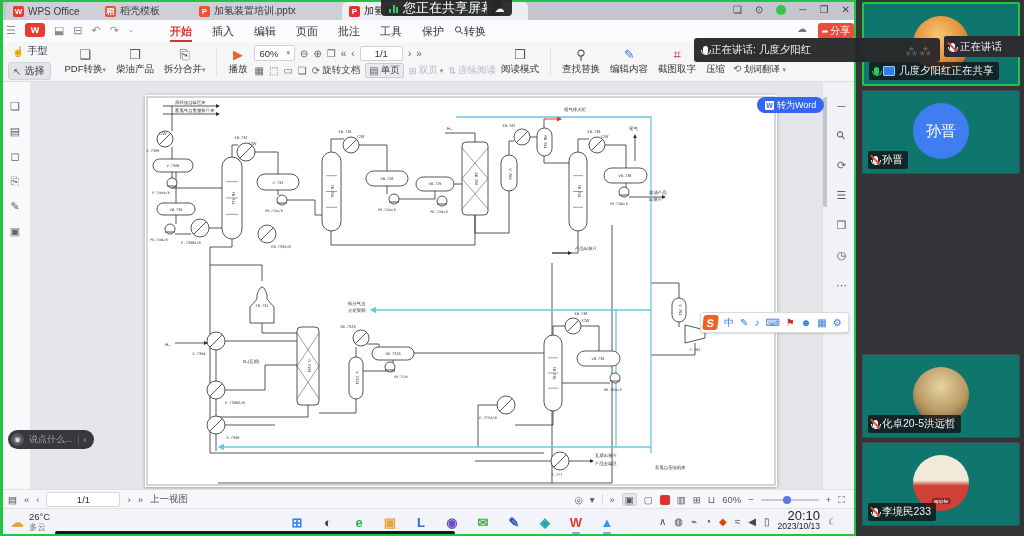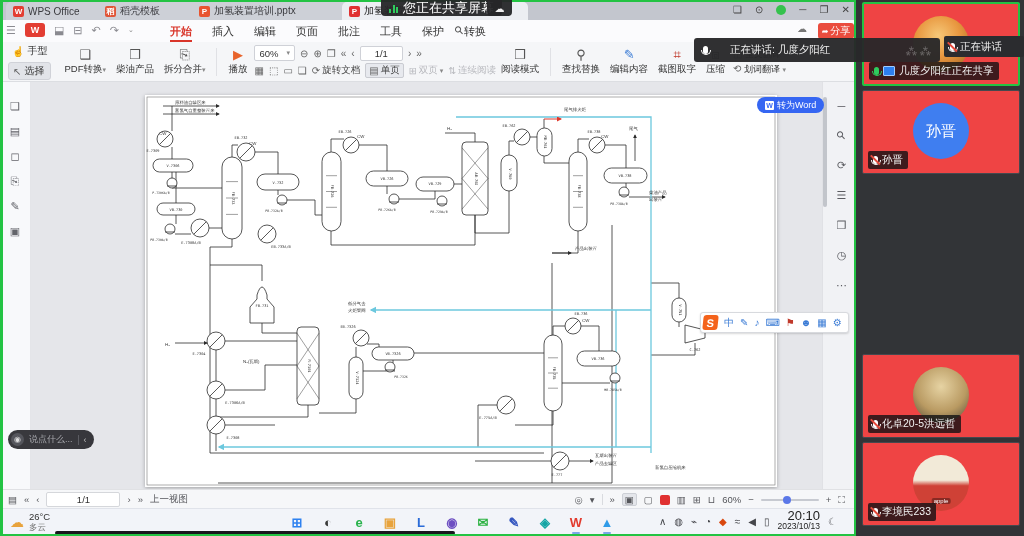--- a/index.html
+++ b/index.html
@@ -45,21 +45,21 @@
   .tworows{display:flex;flex-direction:column;gap:2px;margin-left:2px;}
   .trow{display:flex;align-items:center;gap:5px;font-size:9.5px;color:#444;}
   .zoombox{border:1px solid #cfd1d7;background:#fff;border-radius:2px;font-size:9.5px;padding:0 4px;height:14px;display:flex;align-items:center;gap:8px;color:#333;}
   .pagebox{border:1px solid #cfd1d7;background:#fff;border-radius:2px;font-size:9.5px;padding:0 14px;height:13px;display:flex;align-items:center;color:#333;}
   .ticon{color:#666;font-size:10px;}
   .opt{display:flex;align-items:center;gap:2px;}
   .opt.sel{border:1px solid #c9cbd1;background:#e7e9ee;border-radius:2px;padding:0 3px;}
   .opt.dis{color:#b7b8bd;}
   .minicol{display:flex;flex-direction:column;font-size:9px;color:#333;gap:2px;margin-left:3px;}
   
-  #mictoast{left:694px;top:38px;width:246px;height:22px;background:rgba(40,40,42,.96);border-radius:3px;display:flex;align-items:center;gap:22px;padding:12px 9px;box-sizing:border-box;color:#f0f0f0;font-size:10.5px;z-index:60;white-space:nowrap;}
+  #mictoast{left:694px;top:38px;width:246px;height:22px;background:rgba(40,40,42,.96);border-radius:3px;display:flex;align-items:center;gap:3px;padding:12px 9px;box-sizing:border-box;color:#f0f0f0;font-size:10.5px;z-index:60;white-space:nowrap;}
   .fade{opacity:.3;font-size:10px;}
   
   .mic{width:5px;height:8px;border-radius:2.5px;background:#fff;position:relative;display:inline-block;flex:0 0 auto;}
   .mic::after{content:"";position:absolute;left:-2.5px;top:4px;width:8px;height:4px;border:1px solid #fff;border-top:none;border-radius:0 0 5px 5px;}
   .mic.green{background:#2ecc5d;}.mic.green::after{border-color:#2ecc5d;}
   .mic.slash::before{content:"";position:absolute;left:-4px;top:3px;width:13px;height:1.6px;background:#e5493a;transform:rotate(45deg);z-index:2;}
   
   #sidebar{left:0;top:82px;width:30px;height:407px;background:#f8f9fb;border-right:1px solid #e4e5e9;z-index:1;}
   #side-icons{display:flex;flex-direction:column;align-items:center;gap:12px;padding-top:18px;}
   #side-icons span{font-size:11px;color:#63646a;}
@@ -100,21 +100,21 @@
   #apps{position:absolute;left:286px;top:2px;display:flex;gap:9px;}
   .tapp{width:22px;height:22px;display:flex;align-items:center;justify-content:center;font-size:13px;font-weight:bold;position:relative;border-radius:4px;}
   .tapp.active::after{content:"";position:absolute;bottom:-1px;left:7px;width:8px;height:2px;border-radius:1px;background:#7aa7e8;}
   #tray{position:absolute;right:18px;top:2px;display:flex;gap:8px;align-items:center;color:#45464b;font-size:10px;}
   #clockbox{display:flex;flex-direction:column;align-items:flex-end;line-height:10px;}
   #clockbox .t{font-size:13px;color:#222;}
   #clockbox .d{font-size:8.5px;color:#222;}
   #blackbar{left:55px;top:531px;width:400px;height:4px;background:#17181c;border-radius:2px;z-index:3;}
   
   #panel{left:855px;top:0;width:169px;height:536px;background:#323437;z-index:20;}
-  .tile{position:absolute;left:7px;width:158px;height:84px;background:#ef4444;border:1px solid #46484e;border-radius:2px;box-sizing:border-box;overflow:visible;}
+  .tile{position:absolute;left:7px;width:158px;height:84px;background:#0f766e;border:1px solid #46484e;border-radius:2px;box-sizing:border-box;overflow:visible;}
   .tile.speaking{border:2px solid #23c343;}
   .avatar{position:absolute;left:50%;top:12px;transform:translateX(-50%);width:56px;height:56px;border-radius:50%;overflow:hidden;display:flex;align-items:center;justify-content:center;}
   .av-sunset{background:radial-gradient(circle at 45% 35%,#f6c878 0%,#e8973f 45%,#9c5c1e 100%);}
   .av-initials{background:#3f7ef0;color:#fff;font-size:15px;}
   .av-slide{background:#2456c8;}
   .slide-lines{width:60%;display:flex;flex-direction:column;gap:3px;}
   .slide-lines i{display:block;height:2px;background:rgba(255,255,255,.85);border-radius:1px;}
   .slide-lines i:nth-child(2){width:80%;}
   .av-baby{background:radial-gradient(circle at 50% 40%,#ead9bd 0%,#c9a87e 55%,#6e5a40 100%);}
   .av-cat{background:radial-gradient(circle at 50% 35%,#e6d3a3 0%,#b99a62 55%,#4c4434 100%);}

